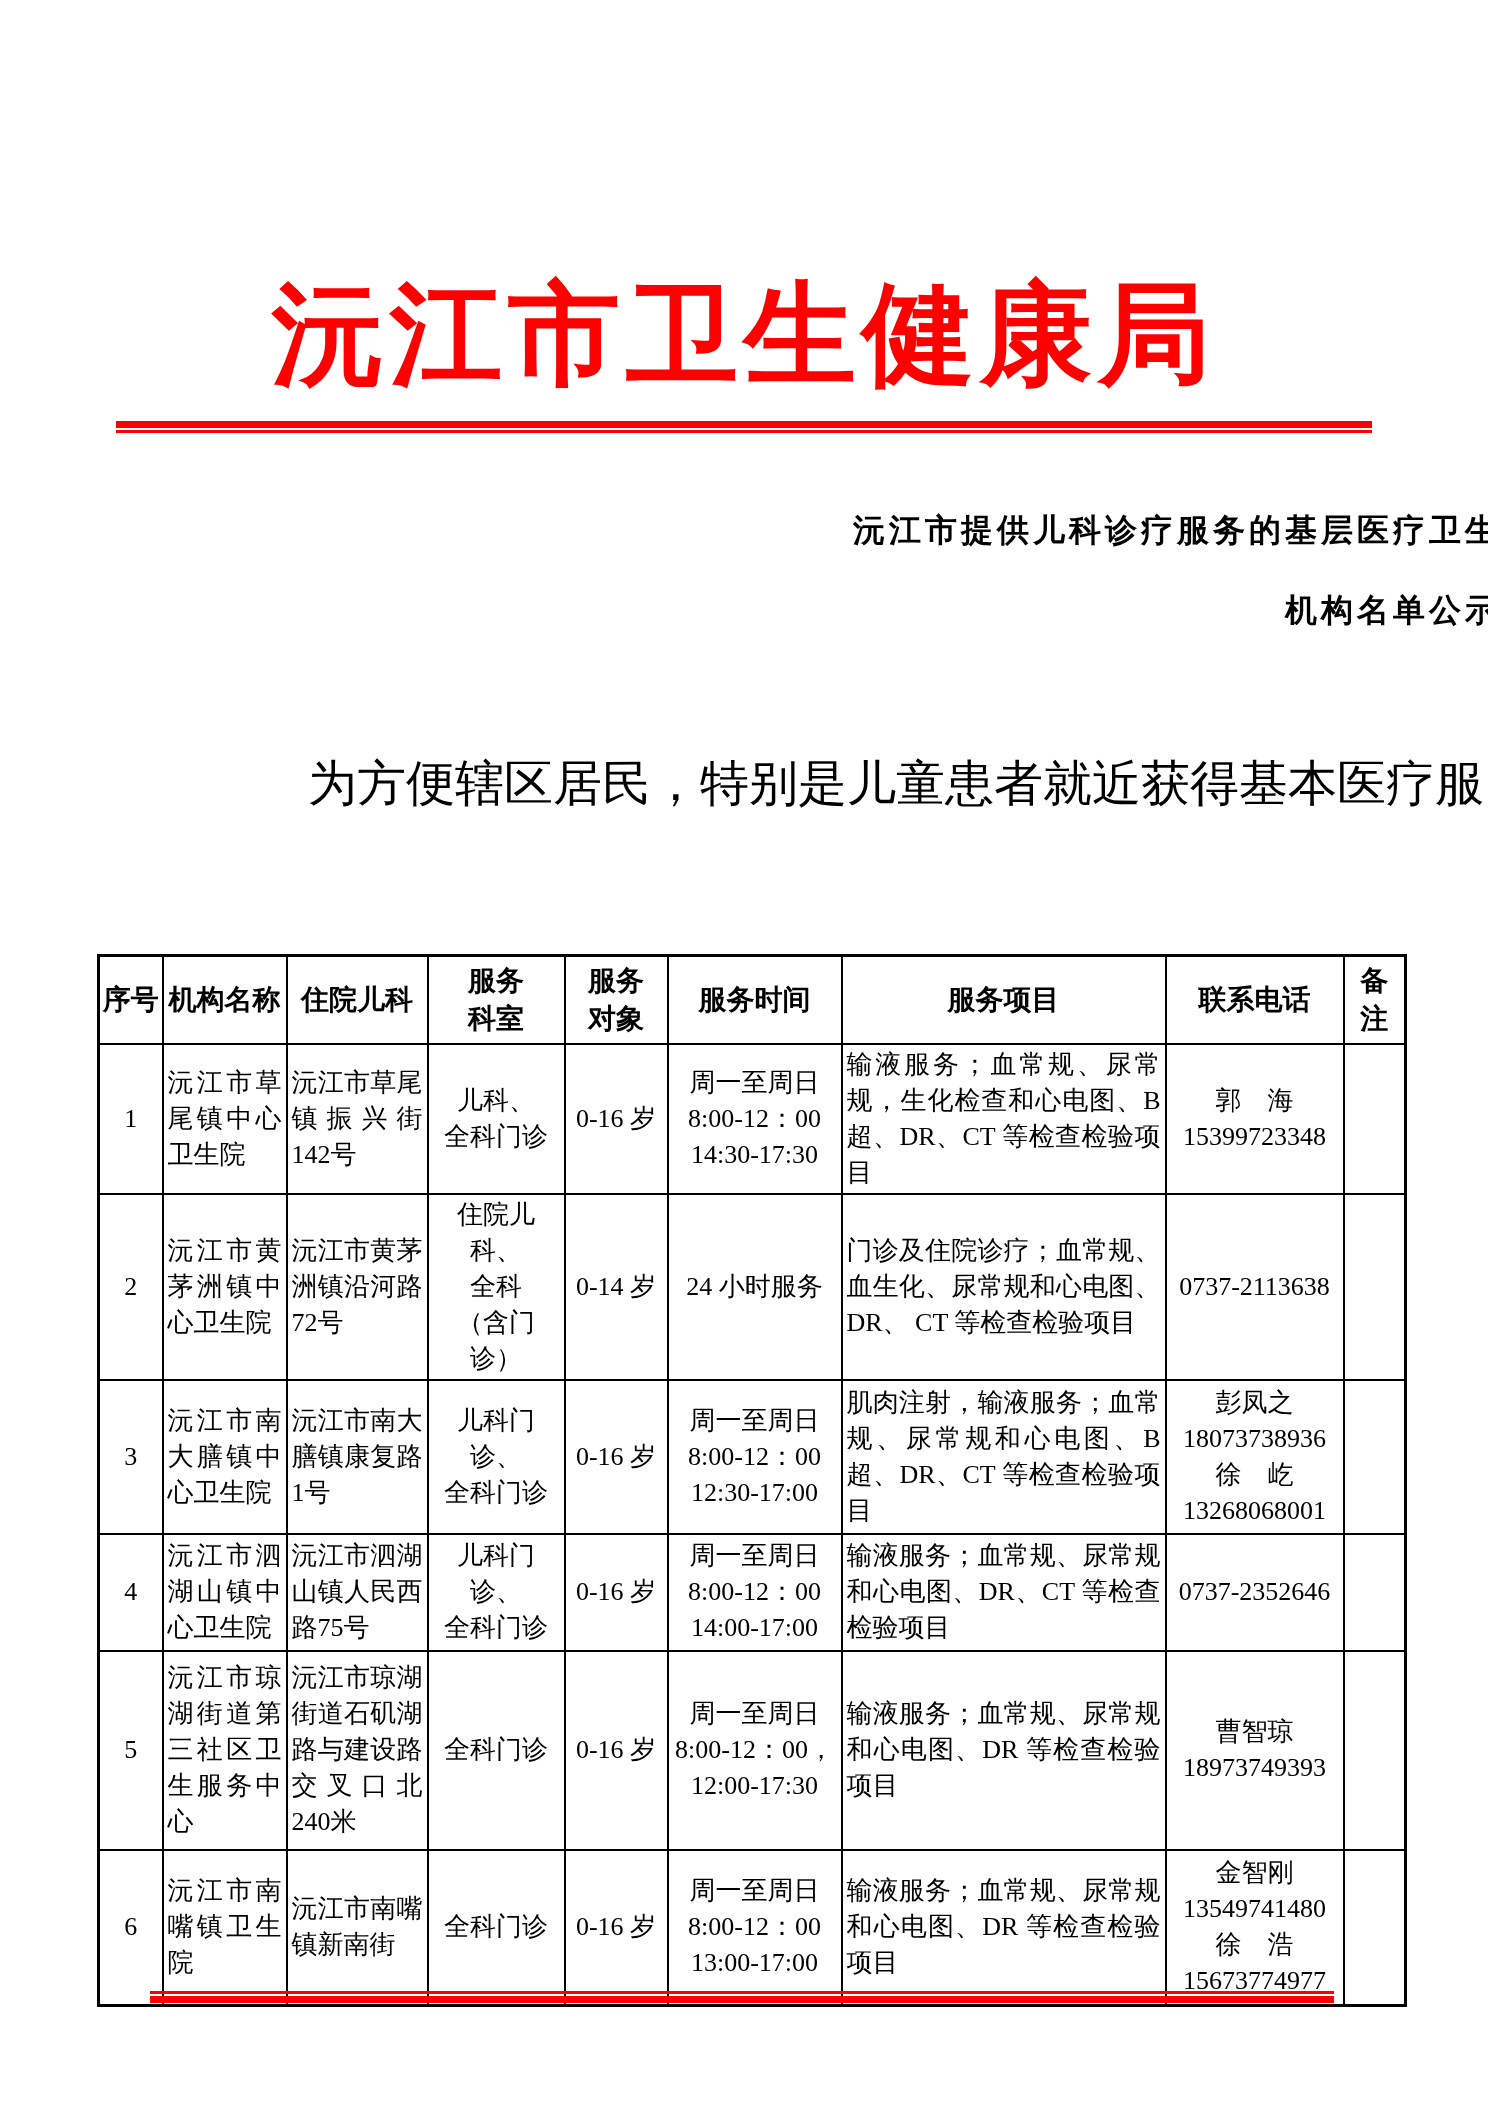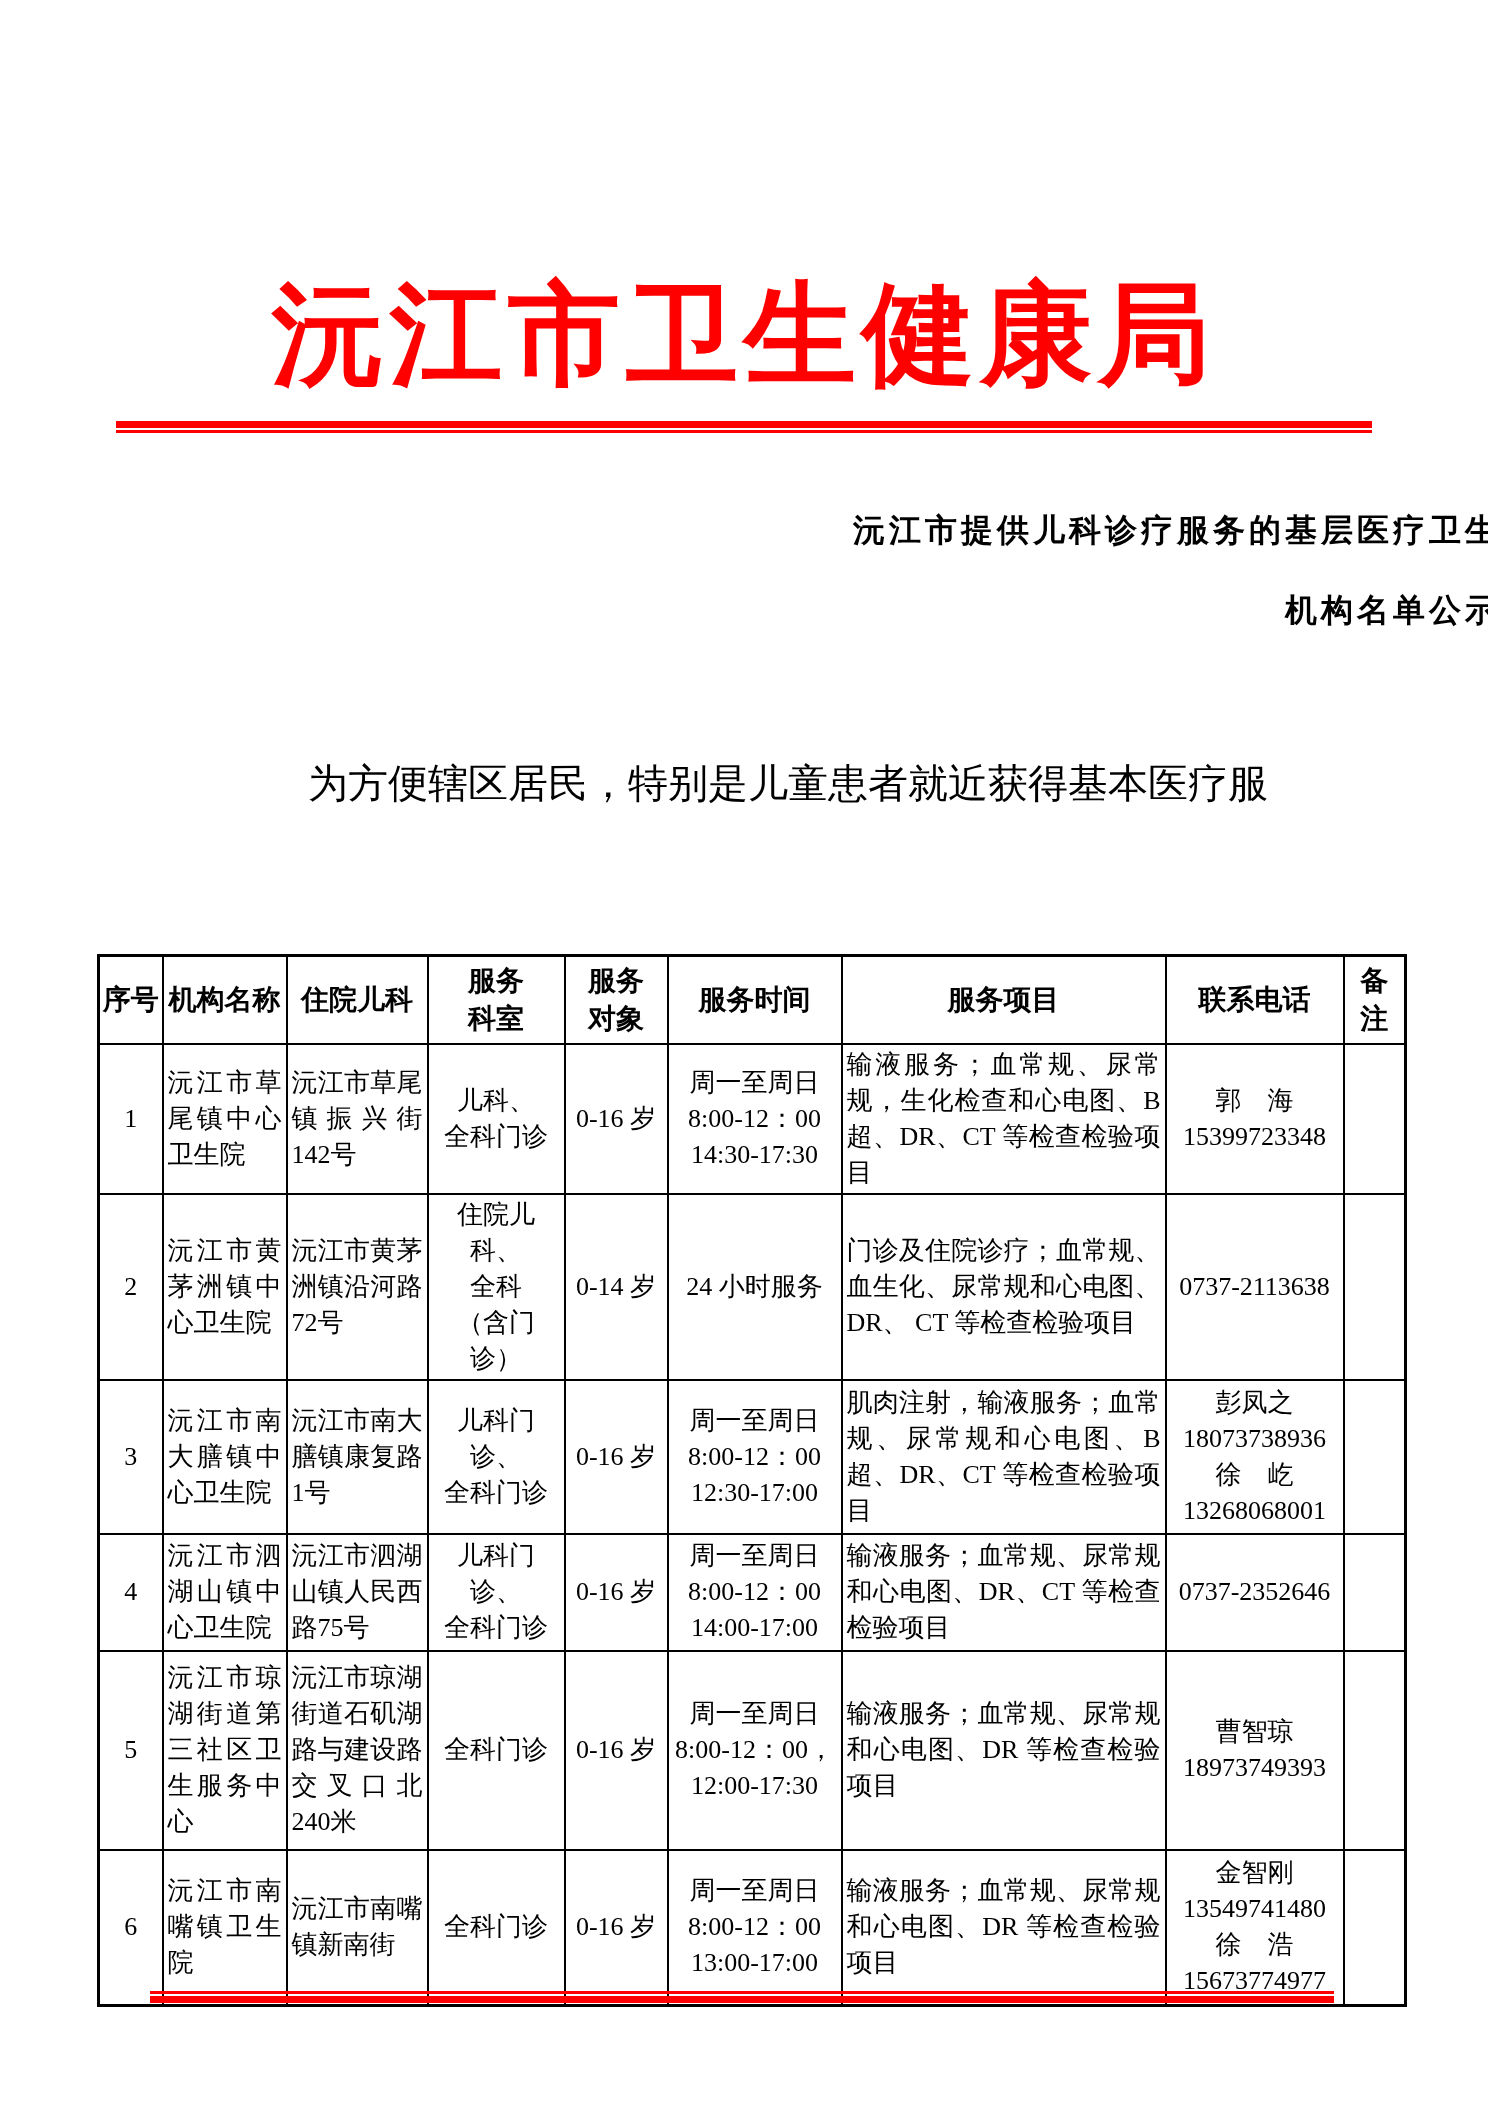--- a/index.html
+++ b/index.html
@@ -26,21 +26,21 @@
   .rule-bottom{top:1953px;left:150px;width:1184px;}
   .rule-bottom .thin{height:3px;background:#fe0000;}
   .rule-bottom .thick{height:7px;background:#fe0000;margin-top:2px;}
   .subtitle{
     position:absolute;top:452px;left:13px;width:100%;
     text-align:right;font-size:32px;font-weight:600;
     line-height:80px;letter-spacing:4px;
   }
   .paragraph{
     position:absolute;top:710px;left:226px;width:1070px;
-    font-size:40px;line-height:71px;
+    font-size:49px;line-height:71px;
   }
   .paragraph .line{white-space:nowrap;}
   .paragraph .indent{text-indent:82px;}
   table.roster{
     position:absolute;top:916px;left:97px;
     width:1307px;table-layout:fixed;
     border-collapse:collapse;border:3px solid #000;
   }
   .roster th,.roster td{
     border:2px solid #000;

